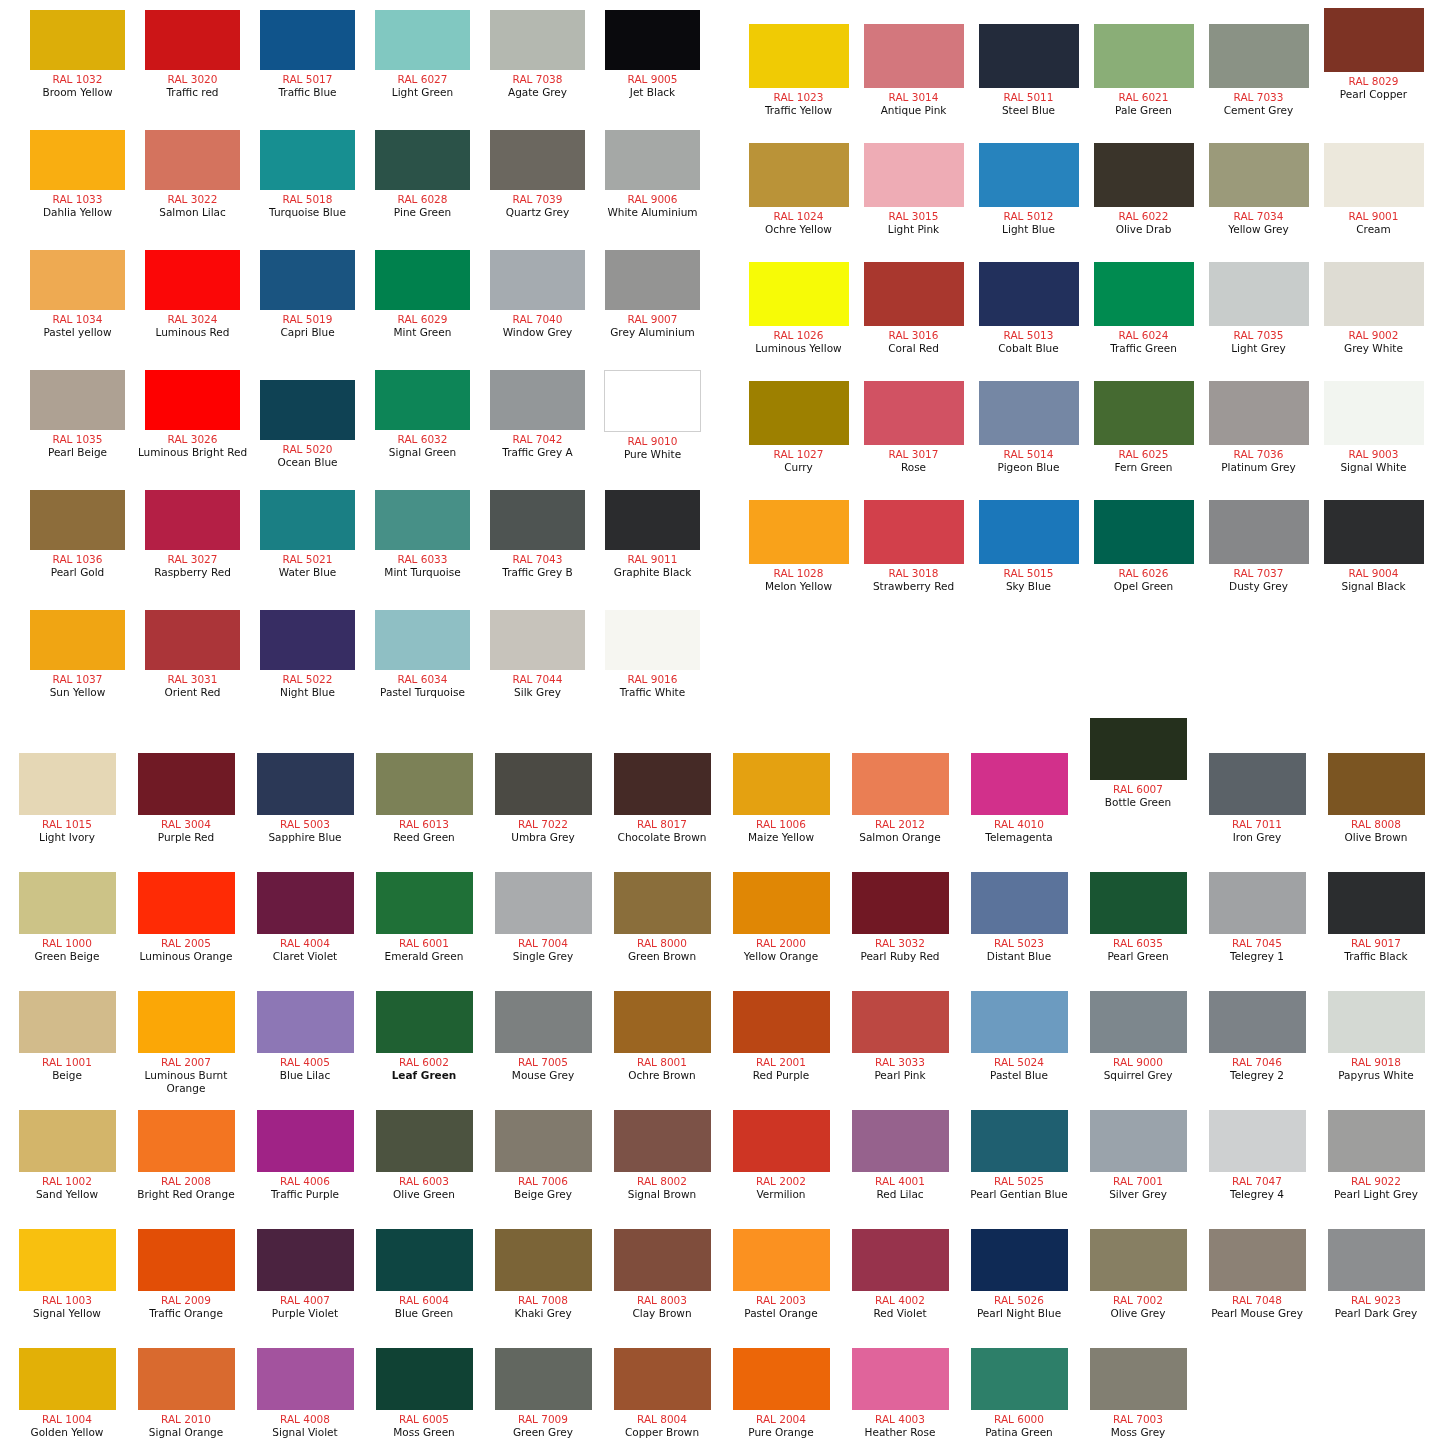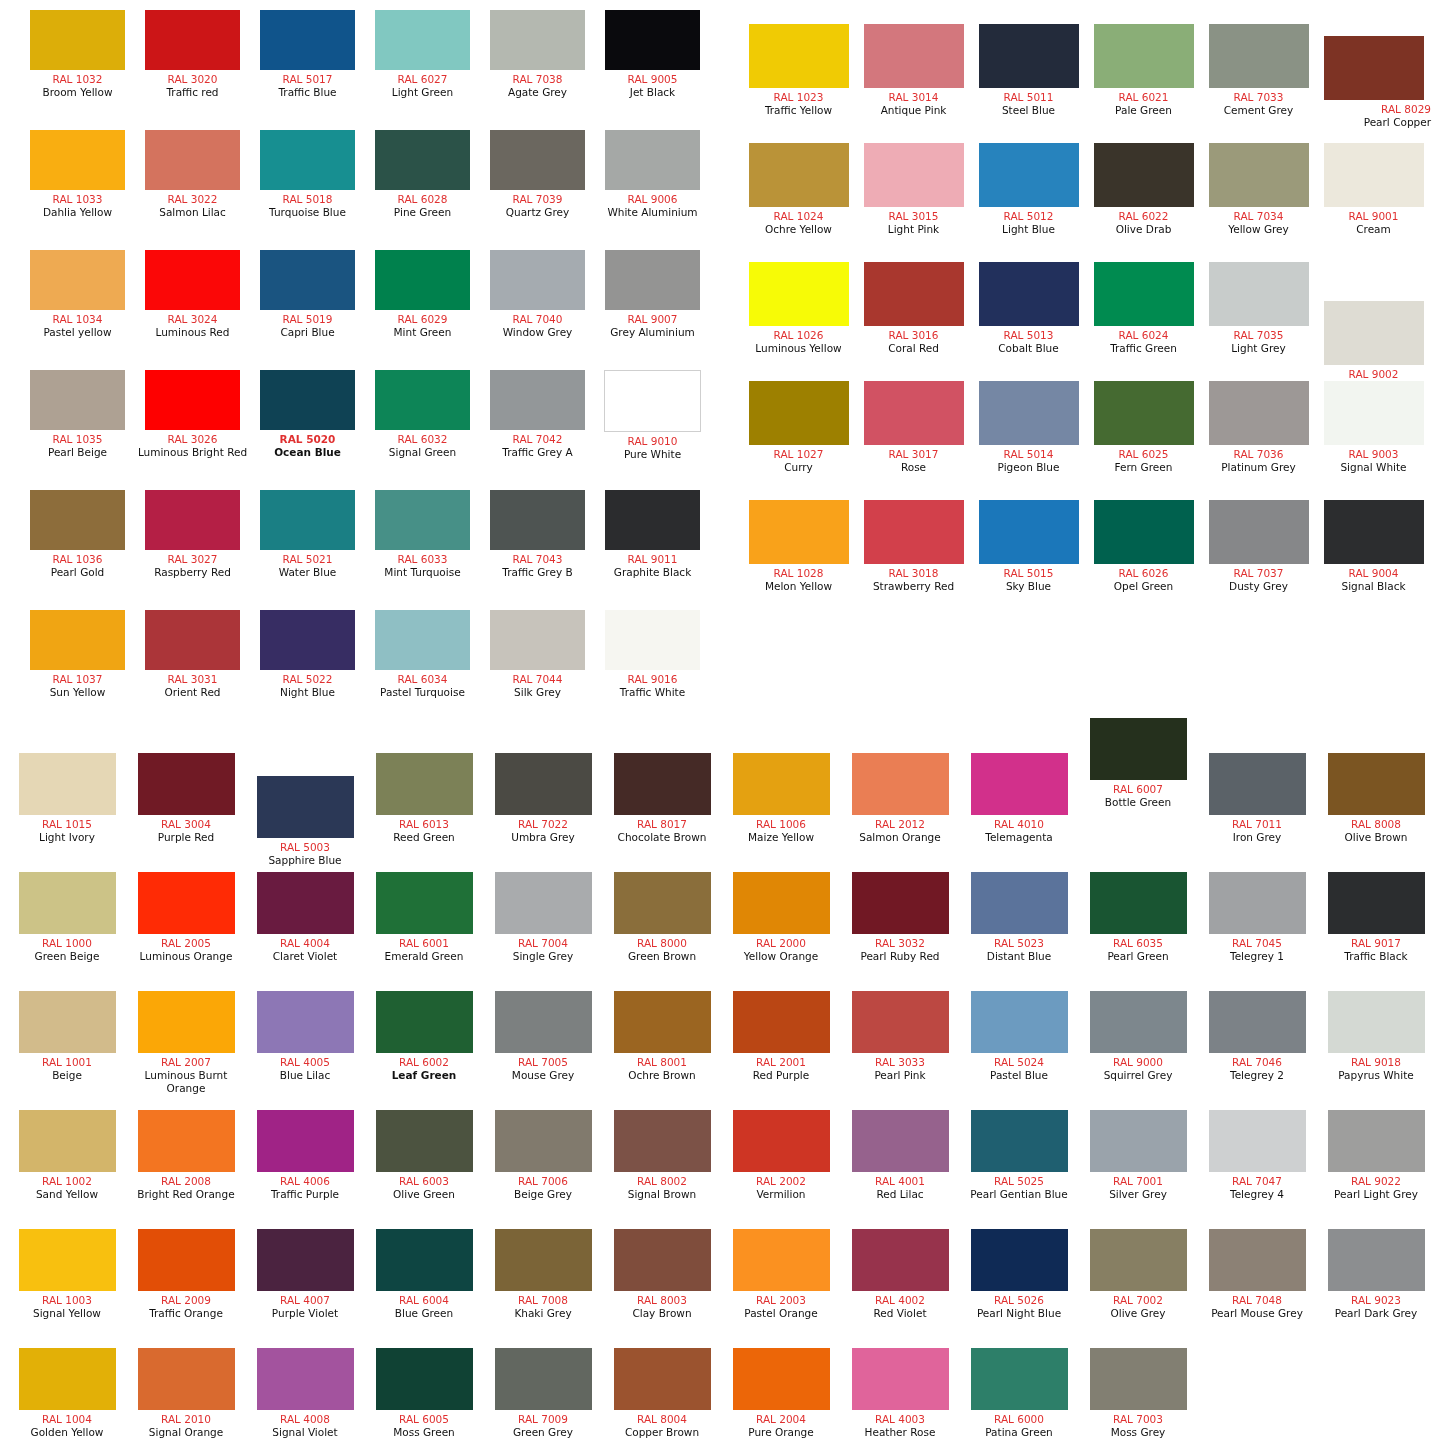--- a/index.html
+++ b/index.html
@@ -159,21 +159,21 @@
       <div class="cell" style="left: 20px; top: 370px;">
         <div class="chip" style="background: rgb(174, 161, 147);"></div>
         <div class="code">RAL 1035</div>
         <div class="nm">Pearl Beige</div>
       </div>
       <div class="cell" style="left: 135px; top: 370px;">
         <div class="chip" style="background: rgb(254, 0, 0);"></div>
         <div class="code">RAL 3026</div>
         <div class="nm">Luminous Bright Red</div>
       </div>
-      <div class="cell" style="left: 250px; top: 370px; font-weight: bold;">
+      <div class="cell" style="left: 250px; top: 380px;">
         <div class="chip" style="background: rgb(15, 66, 84);"></div>
         <div class="code">RAL 5020</div>
         <div class="nm">Ocean Blue</div>
       </div>
       <div class="cell" style="left: 365px; top: 370px;">
         <div class="chip" style="background: rgb(13, 133, 87);"></div>
         <div class="code">RAL 6032</div>
         <div class="nm">Signal Green</div>
       </div>
       <div class="cell" style="left: 480px; top: 370px;">
@@ -266,21 +266,21 @@
       <div class="cell" style="left: 1086px; top: 24px;">
         <div class="chip" style="background: rgb(138, 174, 119);"></div>
         <div class="code">RAL 6021</div>
         <div class="nm">Pale Green</div>
       </div>
       <div class="cell" style="left: 1201px; top: 24px;">
         <div class="chip" style="background: rgb(138, 146, 133);"></div>
         <div class="code">RAL 7033</div>
         <div class="nm">Cement Grey</div>
       </div>
-      <div class="cell" style="left: 1316px; top: 36px; text-align: right;">
+      <div class="cell" style="left: 1316px; top: 8px;">
         <div class="chip" style="background: rgb(125, 51, 36);"></div>
         <div class="code">RAL 8029</div>
         <div class="nm">Pearl Copper</div>
       </div>
       <div class="cell" style="left: 741px; top: 143px;">
         <div class="chip" style="background: rgb(186, 147, 56);"></div>
         <div class="code">RAL 1024</div>
         <div class="nm">Ochre Yellow</div>
       </div>
       <div class="cell" style="left: 856px; top: 143px;">
@@ -326,21 +326,21 @@
       <div class="cell" style="left: 1086px; top: 262px;">
         <div class="chip" style="background: rgb(0, 139, 80);"></div>
         <div class="code">RAL 6024</div>
         <div class="nm">Traffic Green</div>
       </div>
       <div class="cell" style="left: 1201px; top: 262px;">
         <div class="chip" style="background: rgb(200, 204, 203);"></div>
         <div class="code">RAL 7035</div>
         <div class="nm">Light Grey</div>
       </div>
-      <div class="cell" style="left: 1316px; top: 262px; margin-top: 39px;">
+      <div class="cell" style="left: 1316px; top: 262px;">
         <div class="chip" style="background: rgb(222, 220, 211);"></div>
         <div class="code">RAL 9002</div>
         <div class="nm">Grey White</div>
       </div>
       <div class="cell" style="left: 741px; top: 381px;">
         <div class="chip" style="background: rgb(157, 128, 0);"></div>
         <div class="code">RAL 1027</div>
         <div class="nm">Curry</div>
       </div>
       <div class="cell" style="left: 856px; top: 381px;">
@@ -403,21 +403,21 @@
       <div class="cell" style="left: 8px; top: 753px;">
         <div class="chip" style="background: rgb(229, 215, 181);"></div>
         <div class="code">RAL 1015</div>
         <div class="nm">Light Ivory</div>
       </div>
       <div class="cell" style="left: 127px; top: 753px;">
         <div class="chip" style="background: rgb(112, 26, 37);"></div>
         <div class="code">RAL 3004</div>
         <div class="nm">Purple Red</div>
       </div>
-      <div class="cell" style="left: 246px; top: 753px; margin-top: 23px;">
+      <div class="cell" style="left: 246px; top: 753px;">
         <div class="chip" style="background: rgb(43, 56, 86);"></div>
         <div class="code">RAL 5003</div>
         <div class="nm">Sapphire Blue</div>
       </div>
       <div class="cell" style="left: 365px; top: 753px;">
         <div class="chip" style="background: rgb(124, 129, 87);"></div>
         <div class="code">RAL 6013</div>
         <div class="nm">Reed Green</div>
       </div>
       <div class="cell" style="left: 484px; top: 753px;">

